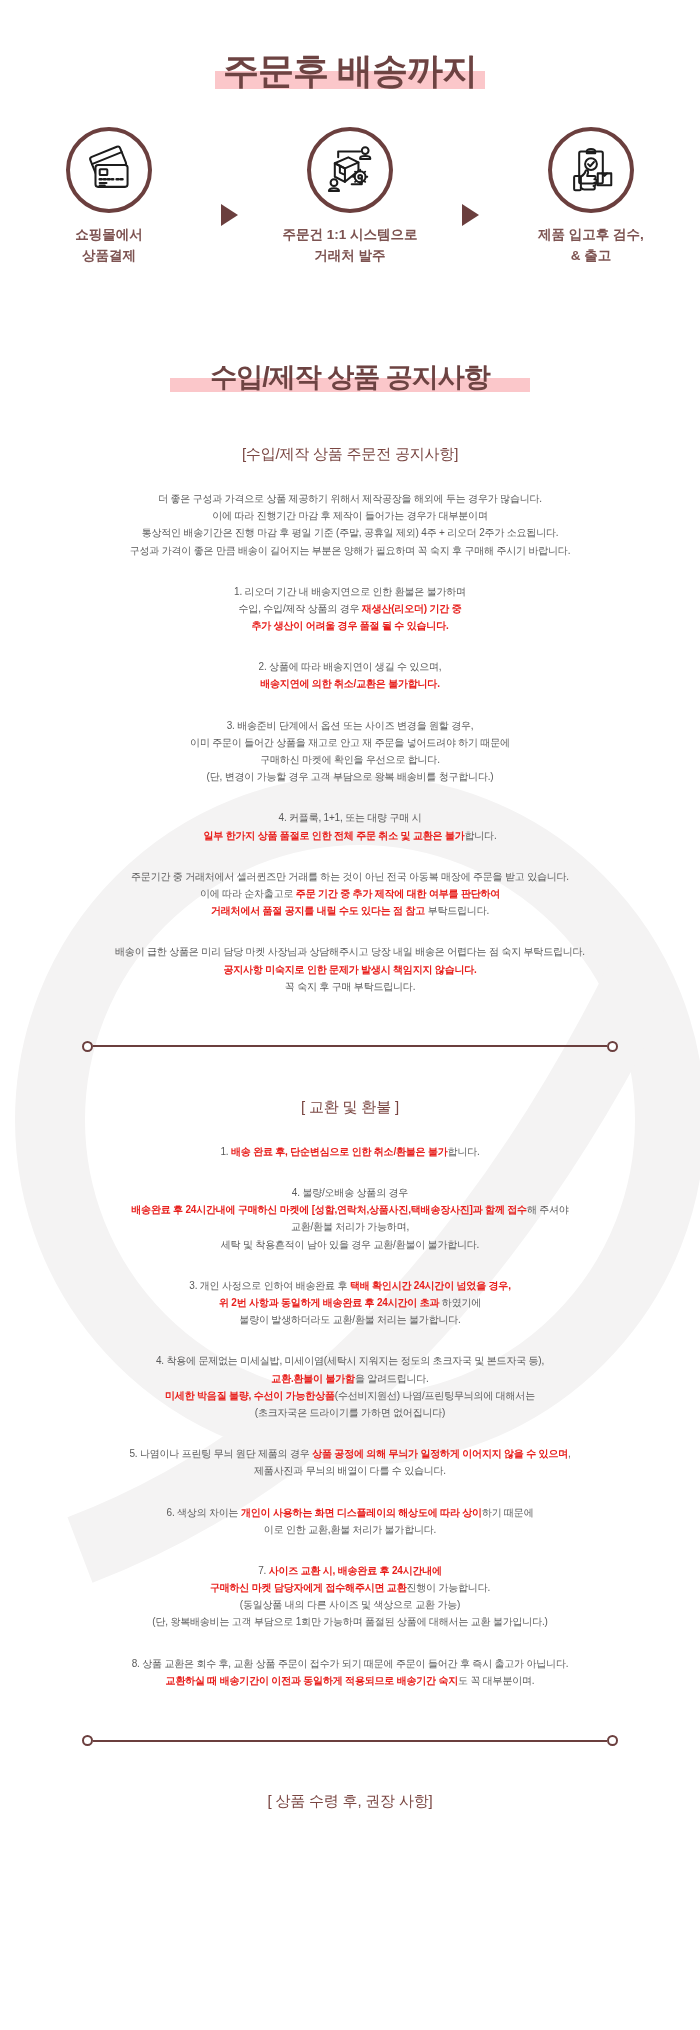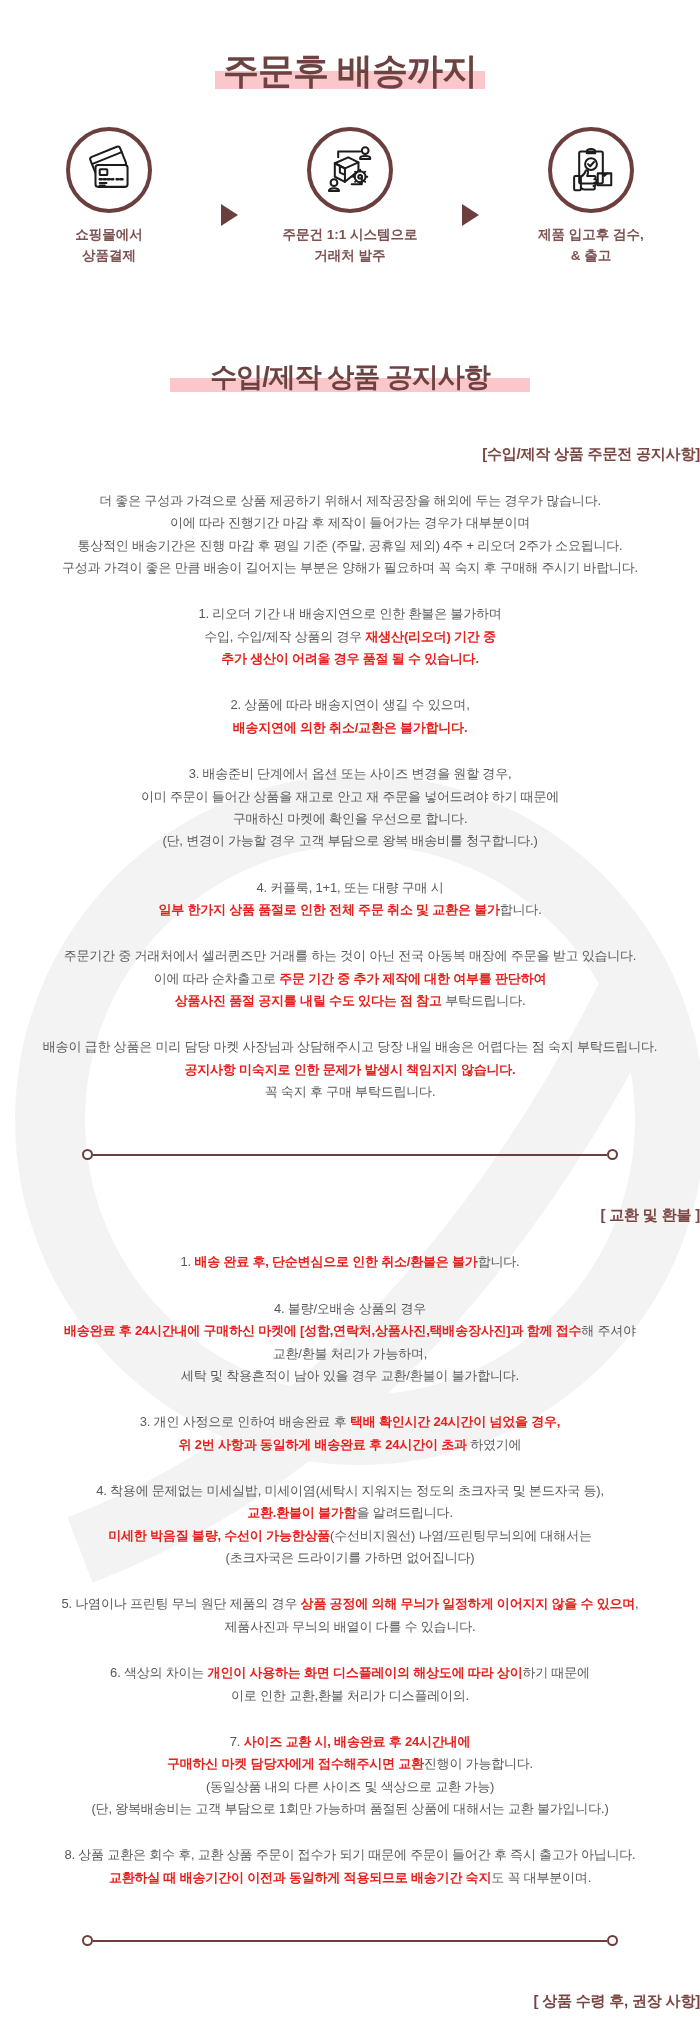--- a/index.html
+++ b/index.html
@@ -21,21 +21,21 @@
   .content{position:relative;z-index:1;}
 
   
   .big-title{ text-align:center; }
   .big-title .hl{
     display:inline-block;
     font-size:36px;font-weight:800;color:var(--brown);
     letter-spacing:-1px;line-height:1.15;
     background:linear-gradient(to bottom, transparent 52%, var(--pink) 52%, var(--pink) 96%, transparent 96%);
   }
-  #main-title{padding-top:37px;margin-top:13px;}
+  #main-title{padding-top:50px;}
   #main-title .hl{padding:0 8px;}
   #notice-title{margin-top:96px;}
   #notice-title .hl{padding:0 40px;font-size:27px;}
 
   
   .process{
     margin-top:36px;
     display:flex;justify-content:center;align-items:flex-start;gap:26px;
   }
   .step{width:172px;display:flex;flex-direction:column;align-items:center;}
@@ -50,25 +50,25 @@
   }
   .flow-arrow{
     margin-top:77px;
     width:0;height:0;border-top:11px solid transparent;border-bottom:11px solid transparent;
     border-left:17px solid #6b3f3e;
   }
 
   
   #sections{margin-top:52px;}
   .sec-heading{
-    text-align:right;color:#7a4642;font-size:15px;font-weight:700;
+    text-align:center;color:#7a4642;font-size:15px;font-weight:400;
     margin-top:46px;margin-bottom:26px;letter-spacing:-.2px;
   }
   .block{
-    text-align:center;font-size:13px;line-height:1.72;color:var(--gray);
+    text-align:center;font-size:10px;line-height:1.72;color:var(--gray);
     margin-bottom:24px;letter-spacing:-.2px;
   }
   .block .red{color:var(--red);font-weight:700;}
   .divider{
     margin:46px auto 8px auto;width:536px;
     display:flex;align-items:center;
   }
   .divider .ring{
     width:11px;height:11px;border:2.5px solid #6b3f3e;border-radius:50%;
     background:#fff;flex:0 0 auto;
@@ -205,21 +205,21 @@
           <div class="line"><span>구매하신 마켓에 확인을 우선으로 합니다.</span></div>
           <div class="line"><span>(단, 변경이 가능할 경우 고객 부담으로 왕복 배송비를 청구합니다.)</span></div>
         </div>
         <div class="block">
           <div class="line"><span>4. 커플룩, 1+1, 또는 대량 구매 시</span></div>
           <div class="line"><span class="red">일부 한가지 상품 품절로 인한 전체 주문 취소 및 교환은 불가</span><span>합니다.</span></div>
         </div>
         <div class="block">
           <div class="line"><span>주문기간 중 거래처에서 셀러퀸즈만 거래를 하는 것이 아닌 전국 아동복 매장에 주문을 받고 있습니다.</span></div>
           <div class="line"><span>이에 따라 순차출고로 </span><span class="red">주문 기간 중 추가 제작에 대한 여부를 판단하여</span></div>
-          <div class="line"><span class="red">상품사진 품절 공지를 내릴 수도 있다는 점 참고</span><span> 부탁드립니다.</span></div>
+          <div class="line"><span class="red">거래처에서 품절 공지를 내릴 수도 있다는 점 참고</span><span> 부탁드립니다.</span></div>
         </div>
         <div class="block">
           <div class="line"><span>배송이 급한 상품은 미리 담당 마켓 사장님과 상담해주시고 당장 내일 배송은 어렵다는 점 숙지 부탁드립니다.</span></div>
           <div class="line"><span class="red">공지사항 미숙지로 인한 문제가 발생시 책임지지 않습니다.</span></div>
           <div class="line"><span>꼭 숙지 후 구매 부탁드립니다.</span></div>
         </div>
       </section>
       <div class="divider">
         <span class="ring"></span>
         <div class="rule"></div>
@@ -232,34 +232,35 @@
         </div>
         <div class="block">
           <div class="line"><span>4. 불량/오배송 상품의 경우</span></div>
           <div class="line"><span class="red">배송완료 후 24시간내에 구매하신 마켓에 [성함,연락처,상품사진,택배송장사진]과 함께 접수</span><span>해 주셔야</span></div>
           <div class="line"><span>교환/환불 처리가 가능하며,</span></div>
           <div class="line"><span>세탁 및 착용흔적이 남아 있을 경우 교환/환불이 불가합니다.</span></div>
         </div>
         <div class="block">
           <div class="line"><span>3. 개인 사정으로 인하여 배송완료 후 </span><span class="red">택배 확인시간 24시간이 넘었을 경우,</span></div>
           <div class="line"><span class="red">위 2번 사항과 동일하게 배송완료 후 24시간이 초과</span><span> 하였기에</span></div>
+          <div class="line"><span>불량이 발생하더라도 교환/환불 처리는 불가합니다.</span></div>
         </div>
         <div class="block">
           <div class="line"><span>4. 착용에 문제없는 미세실밥, 미세이염(세탁시 지워지는 정도의 초크자국 및 본드자국 등),</span></div>
           <div class="line"><span class="red">교환.환불이 불가함</span><span>을 알려드립니다.</span></div>
           <div class="line"><span class="red">미세한 박음질 불량, 수선이 가능한상품</span><span>(수선비지원선) 나염/프린팅무늬의에 대해서는</span></div>
           <div class="line"><span>(초크자국은 드라이기를 가하면 없어집니다)</span></div>
         </div>
         <div class="block">
           <div class="line"><span>5. 나염이나 프린팅 무늬 원단 제품의 경우 </span><span class="red">상품 공정에 의해 무늬가 일정하게 이어지지 않을 수 있으며</span><span>,</span></div>
           <div class="line"><span>제품사진과 무늬의 배열이 다를 수 있습니다.</span></div>
         </div>
         <div class="block">
           <div class="line"><span>6. 색상의 차이는 </span><span class="red">개인이 사용하는 화면 디스플레이의 해상도에 따라 상이</span><span>하기 때문에</span></div>
-          <div class="line"><span>이로 인한 교환,환불 처리가 디스플레이의.</span></div>
+          <div class="line"><span>이로 인한 교환,환불 처리가 불가합니다.</span></div>
         </div>
         <div class="block">
           <div class="line"><span>7. </span><span class="red">사이즈 교환 시, 배송완료 후 24시간내에</span></div>
           <div class="line"><span class="red">구매하신 마켓 담당자에게 접수해주시면 교환</span><span>진행이 가능합니다.</span></div>
           <div class="line"><span>(동일상품 내의 다른 사이즈 및 색상으로 교환 가능)</span></div>
           <div class="line"><span>(단, 왕복배송비는 고객 부담으로 1회만 가능하며 품절된 상품에 대해서는 교환 불가입니다.)</span></div>
         </div>
         <div class="block">
           <div class="line"><span>8. 상품 교환은 회수 후, 교환 상품 주문이 접수가 되기 때문에 주문이 들어간 후 즉시 출고가 아닙니다.</span></div>
           <div class="line"><span class="red">교환하실 때 배송기간이 이전과 동일하게 적용되므로 배송기간 숙지</span><span>도 꼭 대부분이며.</span></div>

